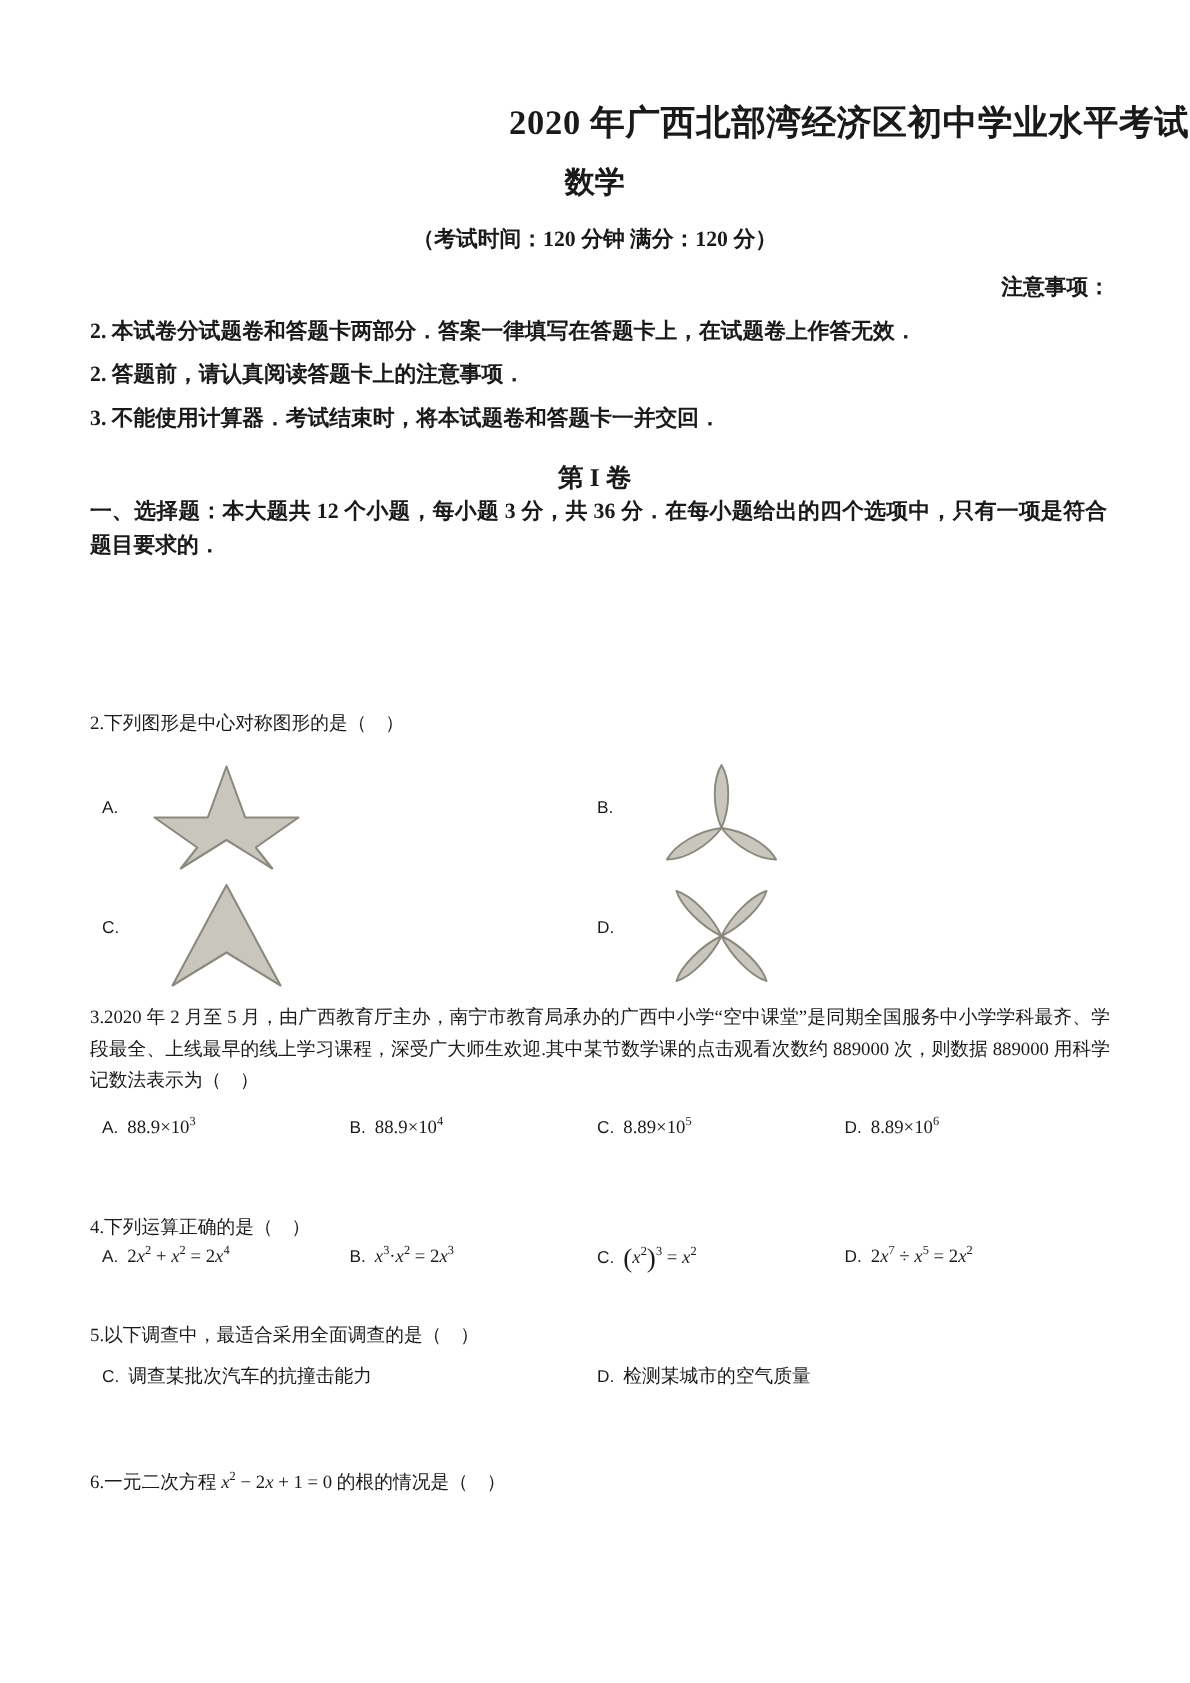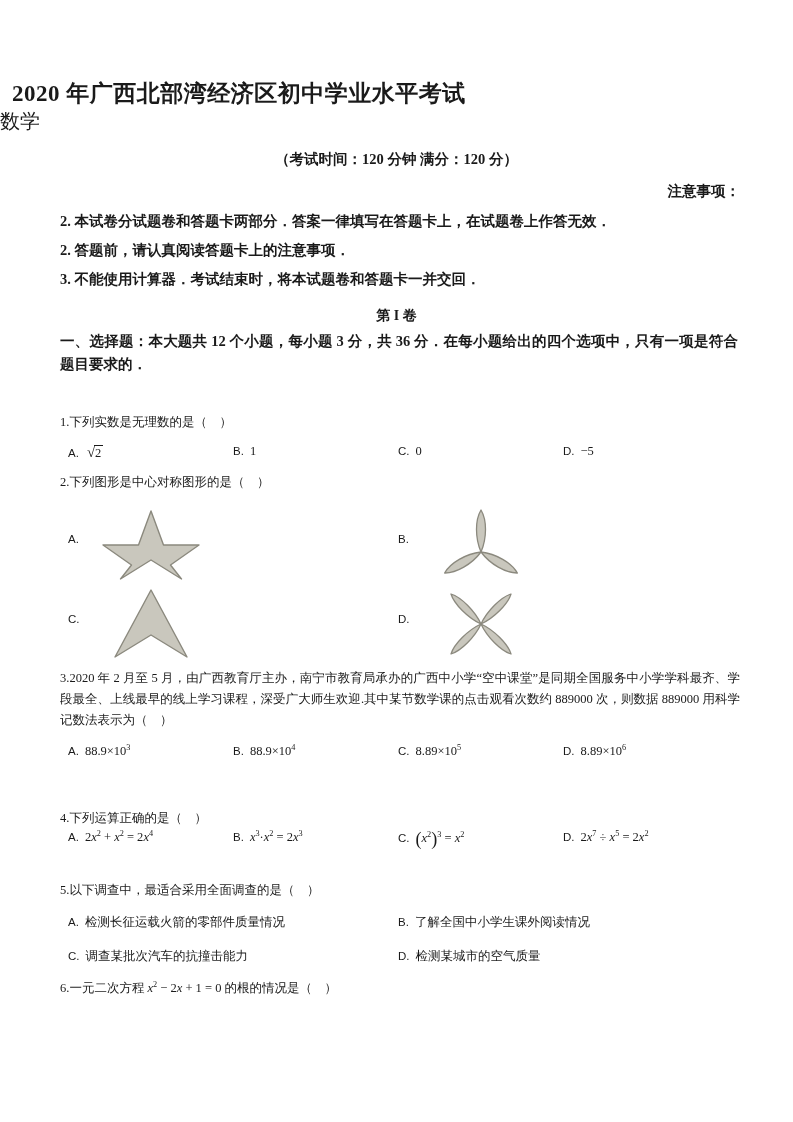--- a/index.html
+++ b/index.html
@@ -19,33 +19,33 @@
   .page {
     position: absolute;
     left: 0; top: 0;
     width: 793px;
     height: 1122px;
     padding: 0;
   }
 
   
   .doc-title {
-    text-align: left;
+    text-align: right;
     font-size: 23px;
     font-weight: bold;
     letter-spacing: 0.5px;
-    margin: 12px;
+    margin: 0;
     position: absolute;
     left: 0; right: 0;
     top: 66px;
   }
   .doc-subject {
-    text-align: left;
+    text-align: center;
     font-size: 20px;
-    font-weight: normal;
+    font-weight: bold;
     position: absolute;
     left: 0; right: 0;
     top: 108px;
   }
   .doc-examinfo {
     text-align: center;
     font-size: 14.5px;
     font-weight: bold;
     position: absolute;
     left: 0; right: 0;
@@ -71,21 +71,21 @@
     margin: 0 0 11px 0;
     line-height: 1.25;
   }
 
   
   .volume-head {
     position: absolute;
     left: 0; right: 0;
     top: 307px;
     text-align: center;
-    font-size: 14px;
+    font-size: 17px;
     font-weight: bold;
   }
 
   
   .section-intro {
     position: absolute;
     left: 60px;
     top: 330px;
     width: 678px;
     font-size: 14.5px;
@@ -197,37 +197,20 @@
     <p class="notice-head">注意事项：</p>
     <p class="notice-item">2. 本试卷分试题卷和答题卡两部分．答案一律填写在答题卡上，在试题卷上作答无效．</p>
     <p class="notice-item">2. 答题前，请认真阅读答题卡上的注意事项．</p>
     <p class="notice-item">3. 不能使用计算器．考试结束时，将本试题卷和答题卡一并交回．</p>
   </div>
 
   <div class="volume-head">第 I 卷</div>
 
   <div class="section-intro">一、选择题：本大题共 12 个小题，每小题 3 分，共 36 分．在每小题给出的四个选项中，只有一项是符合题目要求的．</div>
 
-  <div class="q" style="top:412px;">
-    <p class="q-stem">1.下列实数是无理数的是（　）</p>
-    <div class="opt-row" style="height:34px; margin-top:11px;">
-      <div class="opt c1">
-        <span class="lab">A.</span><span class="val sqrt"><span class="rad">√</span><span class="rnd">2</span></span>
-      </div>
-      <div class="opt c2">
-        <span class="lab">B.</span><span class="val">1</span>
-      </div>
-      <div class="opt c3">
-        <span class="lab">C.</span><span class="val">0</span>
-      </div>
-      <div class="opt c4">
-        <span class="lab">D.</span><span class="val">−5</span>
-      </div>
-    </div>
-  </div>
 
   <div class="q" style="top:472px;">
     <p class="q-stem">2.下列图形是中心对称图形的是（　）</p>
   </div>
 
   <div class="fig-area">
 
     <div class="fig-cell fa">
       <span class="lab">A.</span>
       <span class="art">
@@ -309,28 +292,20 @@
         <span class="lab">C.</span><span class="val"><span class="bigparen">(</span><i class="v">x</i><sup class="n">2</sup><span class="bigparen">)</span><sup class="n">3</sup> = <i class="v">x</i><sup class="n">2</sup></span>
       </div>
       <div class="opt c4">
         <span class="lab">D.</span><span class="val">2<i class="v">x</i><sup class="n">7</sup> ÷ <i class="v">x</i><sup class="n">5</sup> = 2<i class="v">x</i><sup class="n">2</sup></span>
       </div>
     </div>
   </div>
 
   <div class="q" style="top:880px;">
     <p class="q-stem">5.以下调查中，最适合采用全面调查的是（　）</p>
-    <div class="opt-row" style="height:26px; margin-top:13px;">
-      <div class="opt h1">
-        <span class="lab">A.</span><span class="val cn">检测长征运载火箭的零部件质量情况</span>
-      </div>
-      <div class="opt h2">
-        <span class="lab">B.</span><span class="val cn">了解全国中小学生课外阅读情况</span>
-      </div>
-    </div>
     <div class="opt-row" style="height:26px; margin-top:8px;">
       <div class="opt h1">
         <span class="lab">C.</span><span class="val cn">调查某批次汽车的抗撞击能力</span>
       </div>
       <div class="opt h2">
         <span class="lab">D.</span><span class="val cn">检测某城市的空气质量</span>
       </div>
     </div>
   </div>
 

